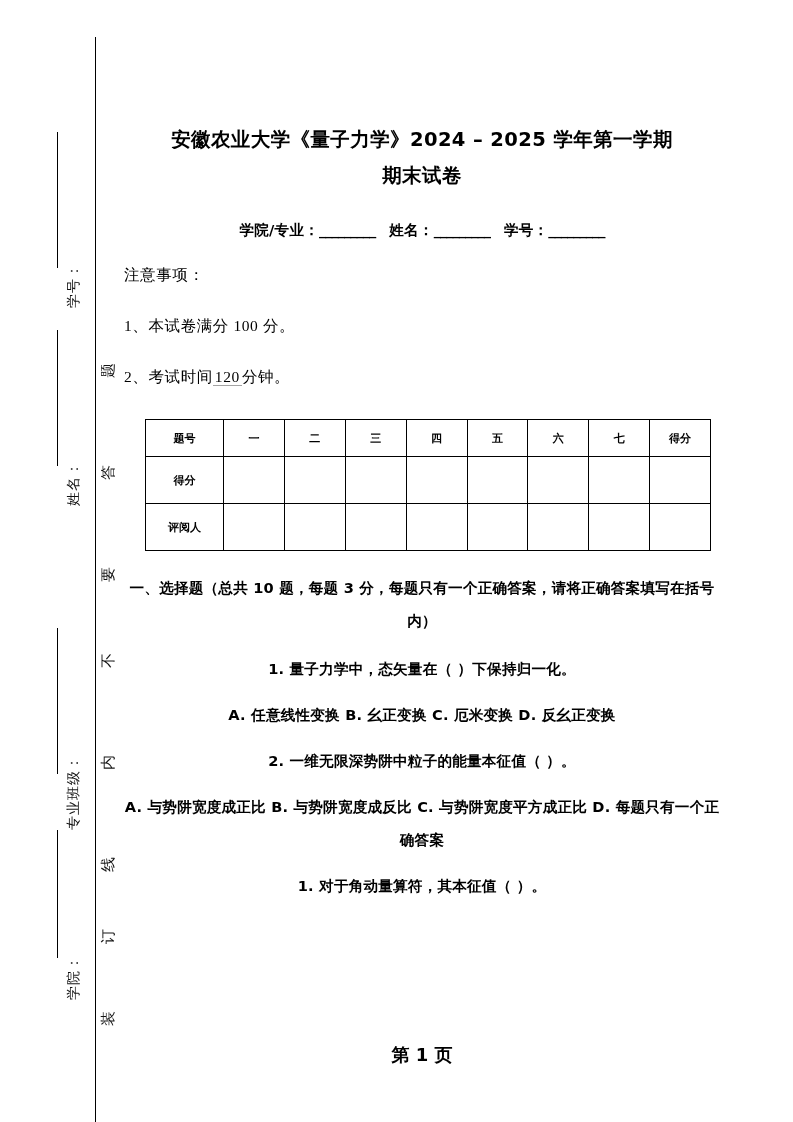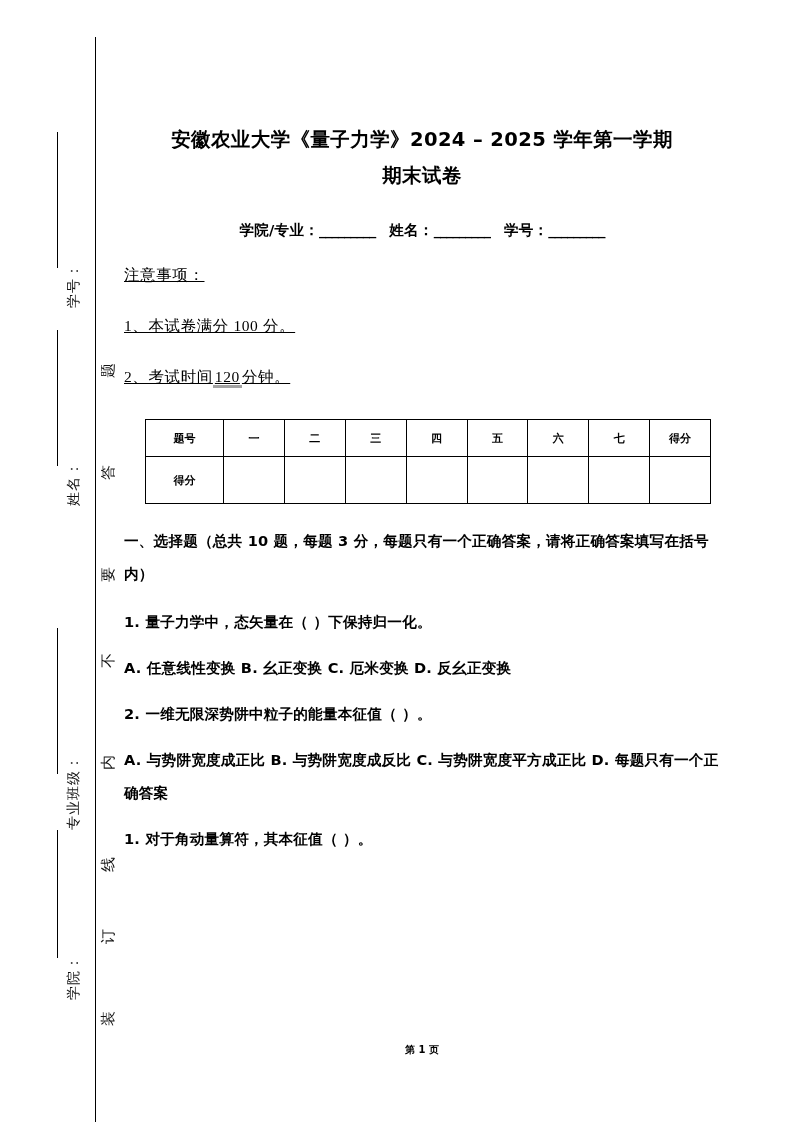--- a/index.html
+++ b/index.html
@@ -77,30 +77,30 @@
     font-family: "DejaVu Sans", "Liberation Sans", sans-serif;
     font-weight: bold;
     font-size: 14.5px;
     letter-spacing: 0.3px;
   }
   .header-fields .blank {
     letter-spacing: -1px;
   }
   .hf-gap { display: inline-block; width: 14px; }
 
-  .note-block { margin-top: 26px; text-decoration: underline; }
+  .note-block { margin-top: 26px; }
   .note-line {
     font-family: "Liberation Serif", "DejaVu Serif", serif;
     font-size: 15.5px;
     line-height: 17px;
     margin-bottom: 34px;
     letter-spacing: 0.6px;
   }
   .note-line .ul {
-    border-bottom: 3px solid #a3a3a3;
+    border-bottom: 1px solid #a3a3a3;
     padding: 0 2px;
   }
 
   
   #score-table {
     margin-top: 4px;
     margin-left: 21px;
     border-collapse: collapse;
     table-layout: fixed;
     width: 566px;
@@ -111,41 +111,41 @@
   #score-table td {
     border: 1.2px solid #000;
     text-align: center;
     vertical-align: middle;
   }
   #score-table .rowhead-col { width: 75px; }
   #score-table tr.head-row td { height: 34px; }
   #score-table tr.body-row td { height: 44px; }
 
   
-  #questions { margin-top: 20px; }
+  #questions { margin-top: 20px; text-align: center; }
   .q-para {
     font-family: "DejaVu Sans", "Liberation Sans", sans-serif;
     font-weight: bold;
     font-size: 14.6px;
     line-height: 33px;
     letter-spacing: 0.2px;
     margin-bottom: 13px;
   }
   .q-para.section-head { margin-bottom: 15px; }
 
   
   #page-footer {
     position: absolute;
     left: 124px;
     top: 1043px;
     width: 596px;
     text-align: center;
     font-family: "DejaVu Sans", "Liberation Sans", sans-serif;
     font-weight: bold;
-    font-size: 10px;
+    font-size: 18px;
   }
 </style>
 </head>
 <body>
 
 <div id="page">
 
   <div id="binding-margin">
 
     <div id="binding-rule"></div>
@@ -202,20 +202,31 @@
           <td class="rowhead-col">得分</td>
           <td></td>
           <td></td>
           <td></td>
           <td></td>
           <td></td>
           <td></td>
           <td></td>
           <td></td>
         </tr>
+        <tr class="body-row">
+          <td class="rowhead-col">评阅人</td>
+          <td></td>
+          <td></td>
+          <td></td>
+          <td></td>
+          <td></td>
+          <td></td>
+          <td></td>
+          <td></td>
+        </tr>
       </tbody>
     </table>
 
     <div id="questions">
       <div class="q-para section-head">一、选择题（总共 10 题，每题 3 分，每题只有一个正确答案，请将正确答案填写在括号内）</div>
 
       <div class="q-para">1. 量子力学中，态矢量在（   ）下保持归一化。</div>
       <div class="q-para">A. 任意线性变换   B. 幺正变换   C. 厄米变换   D. 反幺正变换</div>
 
       <div class="q-para">2. 一维无限深势阱中粒子的能量本征值（   ）。</div>

